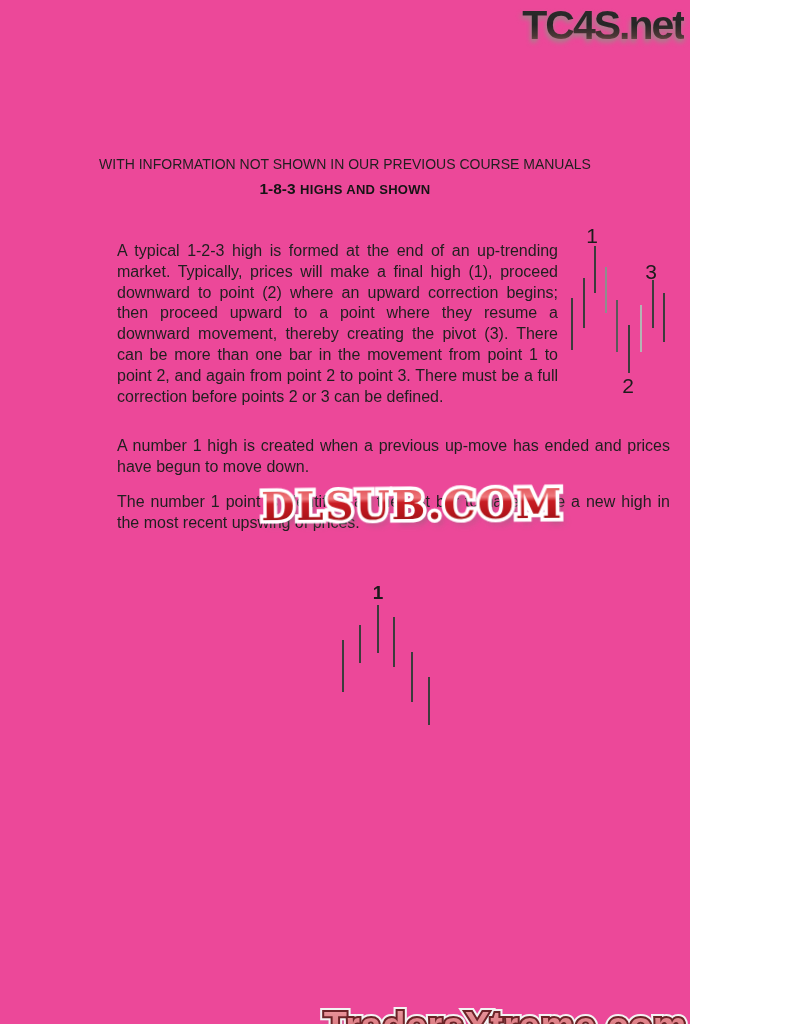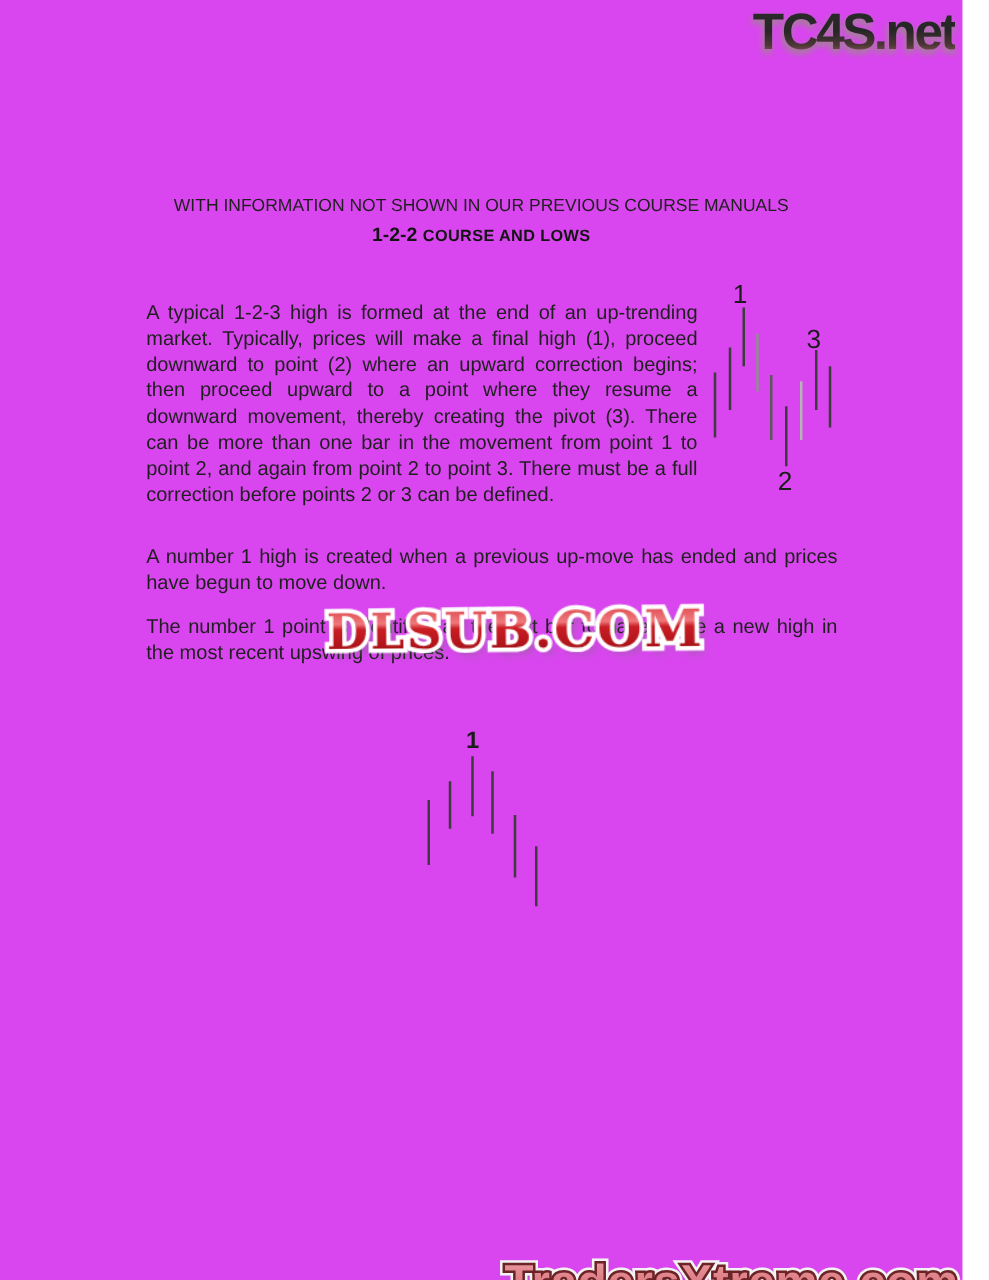--- a/index.html
+++ b/index.html
@@ -1,17 +1,17 @@
 <!DOCTYPE html>
 <html><head>
 <meta charset="utf-8">
 <style>
   html,body{margin:0;padding:0;background:#ffffff;}
   .page{
-    position:relative;width:770px;height:1024px;background:#d946ef;overflow:hidden;
+    position:relative;width:690px;height:1024px;background:#ec4899;overflow:hidden;
     font-family:"Liberation Sans","DejaVu Sans",sans-serif;color:#1f1f1f;
   }
 
   
   .logo{position:absolute;top:2px;right:6px;height:54px;
         font-size:41px;font-weight:700;letter-spacing:-2px;white-space:nowrap;}
   .logo .layer{position:absolute;top:0;right:0;}
   .logo .logo-back{color:#9a8a88;filter:blur(2.5px);transform:translate(-1px,3px);}
   .logo .logo-front{
     background:linear-gradient(180deg,#2c2c2c 0%,#262626 48%,#4c3636 72%,#8a5f5b 90%,#b7a29d 100%);
@@ -69,22 +69,22 @@
 
 <div class="page">
 
   <div class="logo">
     <span class="layer logo-back">TC4S.net</span>
     <span class="layer logo-front">TC4S.net</span>
   </div>
 
   <div class="subtitle">WITH INFORMATION NOT SHOWN IN OUR PREVIOUS COURSE MANUALS</div>
   <div class="section-heading">
-    <span class="sec-num">1-2-2</span>
-    <span class="sec-caps">COURSE AND LOWS</span>
+    <span class="sec-num">1-8-3</span>
+    <span class="sec-caps">HIGHS AND SHOWN</span>
   </div>
 
   <p class="para p1">A typical 1-2-3 high is formed at the end of an up-trending market.  Typically, prices will make a final high (1), proceed downward to point (2) where an upward correction begins; then proceed upward  to a point where they resume a downward movement, thereby creating the pivot (3).  There can be more than one bar in the movement from point 1 to point 2, and again from point 2 to point 3.  There must be a full correction before points 2 or 3 can be defined.</p>
   <p class="para p2">A number 1 high is created when a previous up-move has ended and prices have begun to move down.</p>
   <p class="para p3">The number 1 point is identified as the last bar to have made a new high in the most recent upswing of prices.</p>
 
   <div class="dlsub">
     <span class="layer wm-back">DLSUB.COM</span>
     <span class="layer wm-front">DLSUB.COM</span>
   </div>

